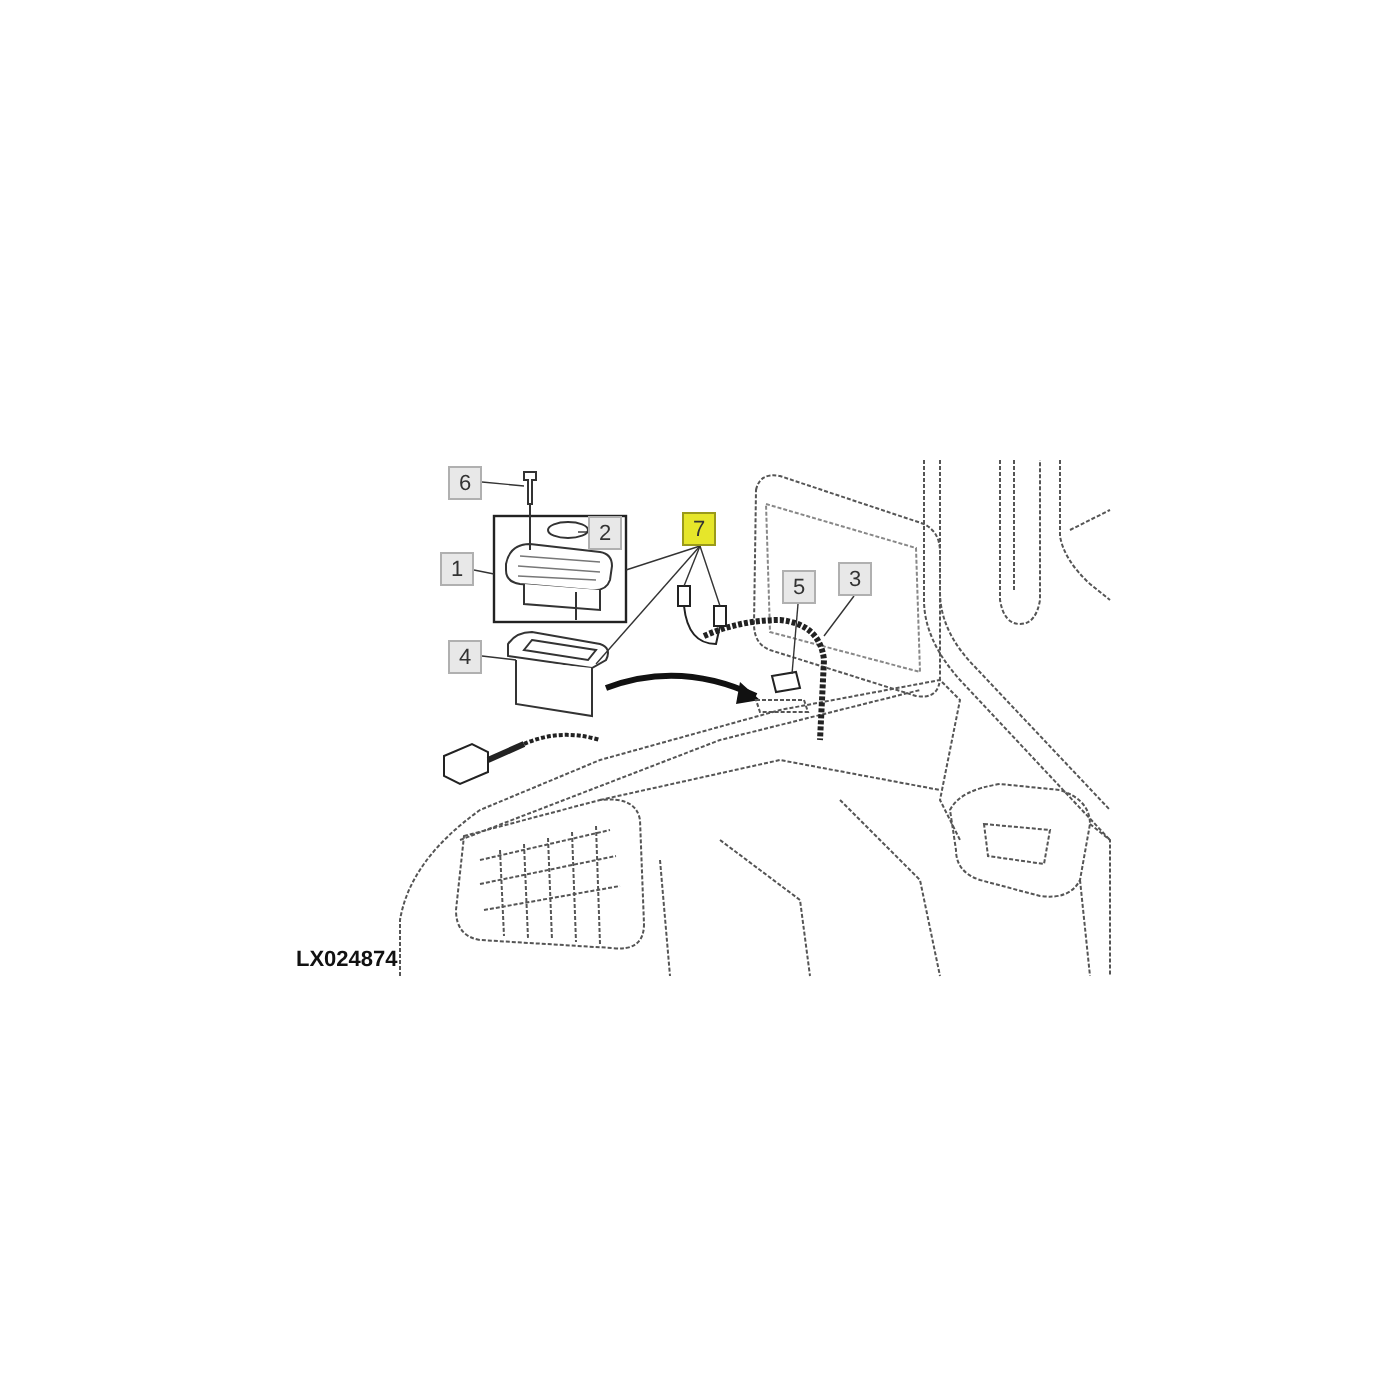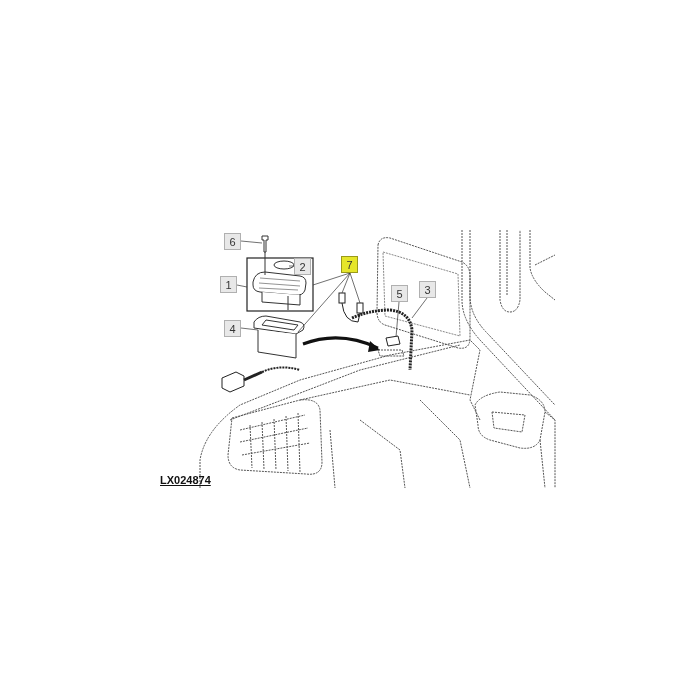--- a/index.html
+++ b/index.html
@@ -7,22 +7,22 @@
   #diagram { position: absolute; left: 0; top: 0; width: 700px; height: 700px; }
   .callout {
     position: absolute; width: 17px; height: 17px;
     background: #e8e8e8; border: 1px solid #b0b0b0;
     font-family: "Liberation Sans", sans-serif; font-size: 11px; color: #333;
     display: flex; align-items: center; justify-content: center; box-sizing: border-box;
     cursor: pointer;
   }
   .callout.highlight { background: #e6e62a; border-color: #9a9a1a; }
   .ref-code {
-    position: absolute; left: 160px; top: 474px;
-    font-family: "Liberation Sans", sans-serif; font-weight: bold; font-size: 11px; color: #111; text-decoration: underline;
+    position: absolute; left: 148px; top: 474px;
+    font-family: "Liberation Sans", sans-serif; font-weight: bold; font-size: 11px; color: #111;
   }
 </style>
 </head>
 <body>
 
 <div id="diagram">
   <svg width="700" height="700" viewBox="0 0 700 700">
     <g fill="none" stroke="#555" stroke-width="1" stroke-dasharray="2,1">
 
       <path d="M378 245 Q380 236 390 238 L462 262 Q470 266 470 276 L470 338 Q470 350 458 348 L385 325 Q377 322 377 312 Z"></path>

